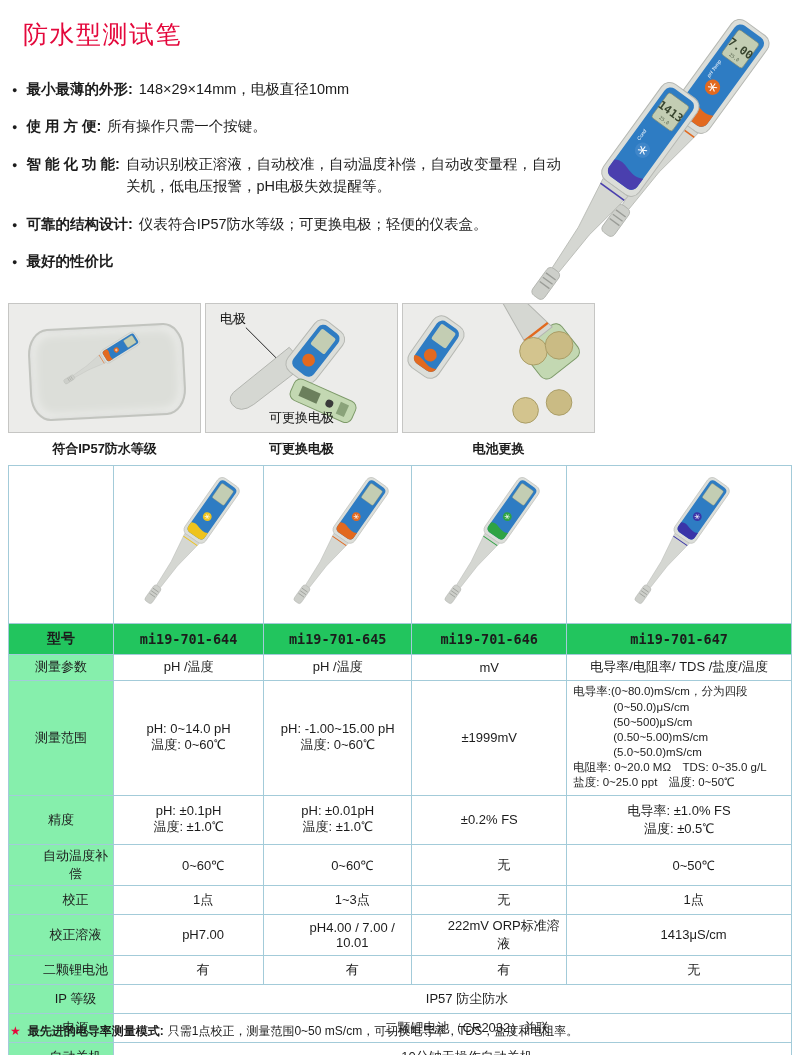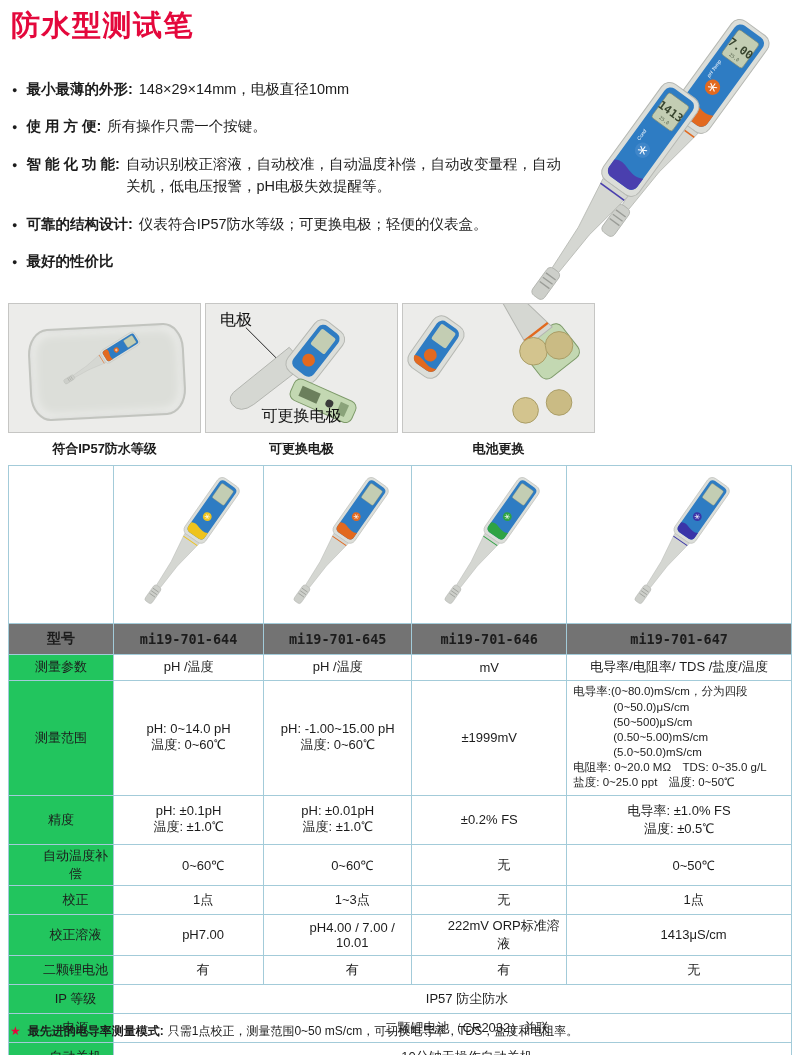--- a/index.html
+++ b/index.html
@@ -1,20 +1,20 @@
 <!DOCTYPE html>
 <html><head>
 <meta charset="utf-8">
 <style>
   html,body{margin:0;padding:0;background:#ffffff;}
   .page{position:relative;width:800px;height:1055px;background:#fff;overflow:hidden;
         font-family:"Liberation Sans",sans-serif;color:#1c1c1c;}
 
   
-  .page-title{position:absolute;left:11px;top:6px;margin:0;font-size:29px;font-weight:bold;
+  .page-title{position:absolute;left:11px;top:6px;margin:12px;font-size:25px;font-weight:normal;
               color:#e4083c;letter-spacing:1.5px;}
 
   
   .features{position:absolute;left:12px;top:78px;width:552px;list-style:none;margin:0;padding:0;}
   .features li{display:flex;margin-bottom:15px;font-size:14.5px;line-height:1.55;}
   .dot{font-size:9px;margin:6px 9px 0 0;}
   .flabel{font-weight:bold;white-space:nowrap;margin-right:6px;}
   .ftext{flex:1;}
 
   
@@ -41,31 +41,31 @@
   .bottle::before{content:"";position:absolute;left:2px;top:-5px;width:9px;height:6px;border-radius:2px;background:var(--cap,#ddd);}
   .circ{position:absolute;top:30px;width:17px;height:17px;border-radius:50%;background:#9fb0c6;}
 
   
   .basin{position:absolute;left:20px;top:22px;width:152px;height:88px;background:#dcded9;border:2px solid #c2c4bf;
          border-radius:20px/26px;box-shadow:inset 0 0 14px rgba(255,255,255,.9), inset 0 0 4px rgba(150,152,148,.6);transform:rotate(-3deg);}
   .p2pen{position:absolute;left:78px;top:12px;width:27px;transform:rotate(58deg);overflow:visible;}
 
   
   .scene{position:absolute;left:0;top:0;width:100%;height:100%;}
-  .anno{position:absolute;font-size:16px;color:#111;font-family:Liberation Serif, serif;}
+  .anno{position:absolute;font-size:13px;color:#111;font-family:Liberation Serif, serif;}
   .anno-top{left:14px;top:6px;}
   .anno-bottom{left:0;right:0;bottom:5px;text-align:center;}
 
   
   .spec-table{position:absolute;left:8px;top:465px;width:784px;border-collapse:collapse;table-layout:fixed;
               font-size:13px;text-align:center;}
   .spec-table td{border:1px solid #a3cbd9;padding:2px 3px;vertical-align:middle;}
-  .lbl{background:#22c55e;}
+  .lbl{background:#86efac;}
   .plain{background:#ffffff;}
-  .row-model td{background:#737373;font-weight:bold;font-family:"DejaVu Sans Mono",monospace;font-size:13.5px;}
+  .row-model td{background:#22c55e;font-weight:bold;font-family:"DejaVu Sans Mono",monospace;font-size:13.5px;}
   .row-model td.lbl{font-family:"Liberation Sans",sans-serif;font-size:14px;}
   .r-img td{height:145px;}
   .r-model td{height:26px;}
   .r-param td{height:21px;}
   .r-range td{height:110px;}
   .r-acc td{height:44px;}
   .r-s td{height:24px;padding-left:32px;}
   .range647{text-align:left;font-size:11.5px;line-height:1.32;padding-left:6px !important;}
   .range647 .ind{padding-left:40px;}
   .cell-pen{width:46px;transform:rotate(35deg);overflow:visible;}

